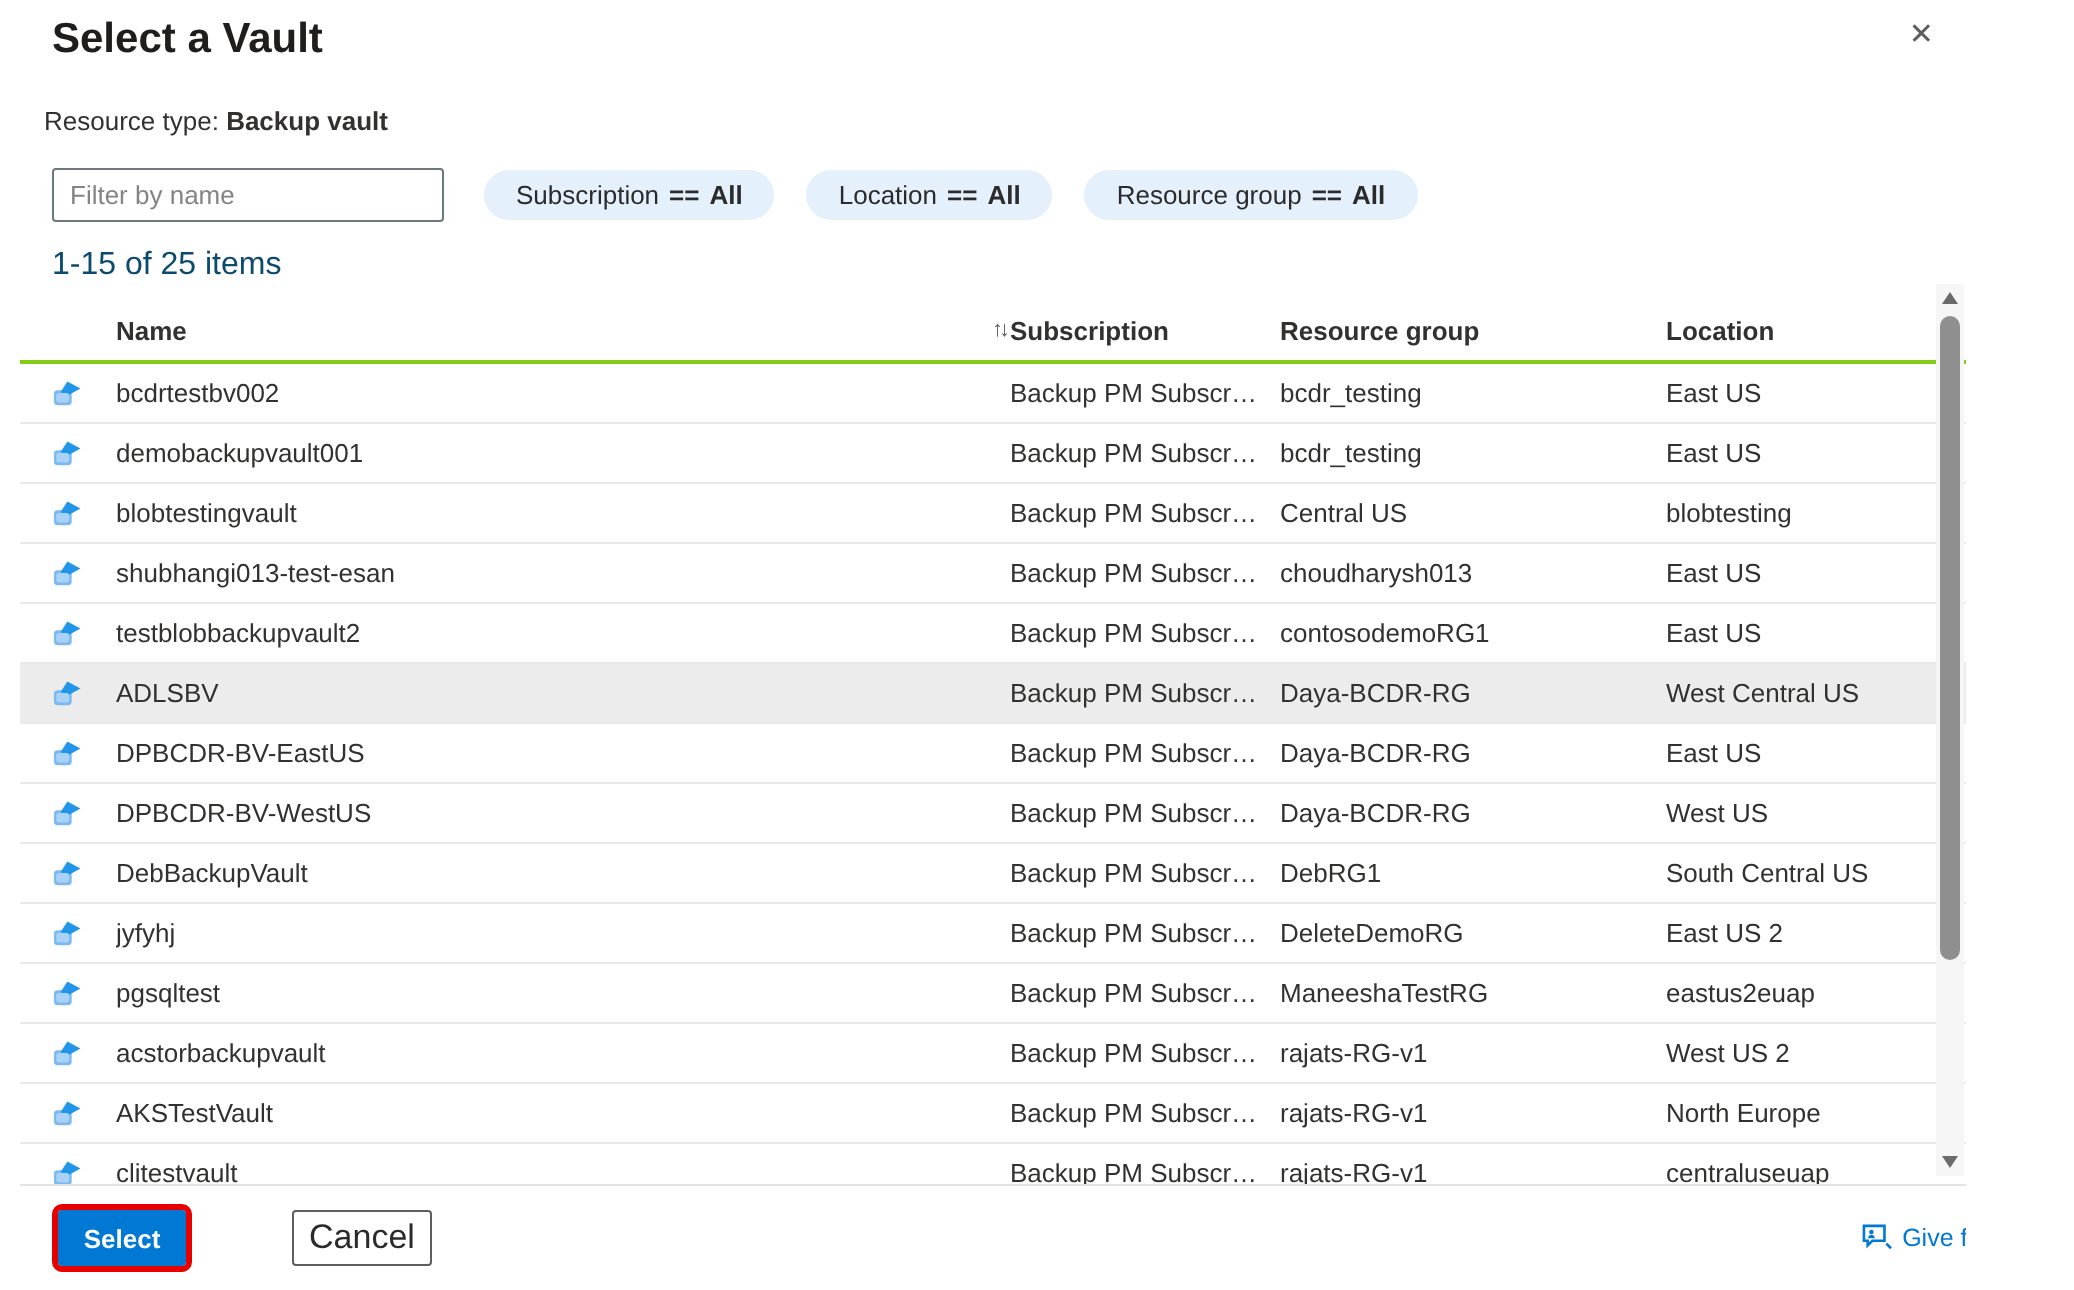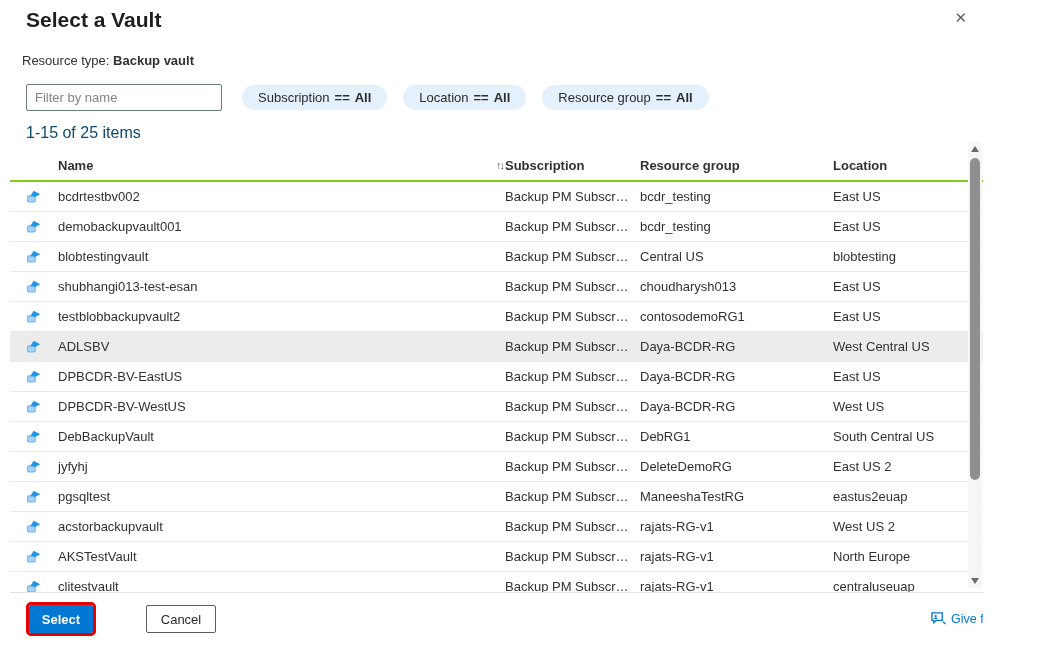--- a/index.html
+++ b/index.html
@@ -49,21 +49,21 @@
               border-top:6px solid #6b6b6b; }
   .scroll-thumb { position:absolute; left:2px; top:16px; width:10px; height:322px; background:#8f8f8f;
                   border-radius:6px; cursor:grab; }
 
   .footer { position:absolute; left:0; bottom:0; width:1037px; height:53px; border-top:1px solid #e5e3e1;
             background:#fff; display:flex; align-items:center; padding:12px 16px;gap:37px; }
   .select-btn { height:28px; min-width:64px; background:#0078d4; color:#fff; border:1px solid #0078d4;
                 border-radius:2px; font-size:13px; font-weight:700; font-family:"Liberation Sans",sans-serif;
                 cursor:pointer; outline:3px solid #e60000; outline-offset:0; margin-left:3px; }
   .cancel-btn { height:28px; min-width:70px; background:#fff; color:#2b2b2b; border:1.5px solid #5f5e5c;
-                border-radius:2px; font-size:13px; font-family:"Liberation Sans",sans-serif; cursor:pointer;
+                border-radius:2px; font-size:17px; font-family:"Liberation Sans",sans-serif; cursor:pointer;
                 margin-left:16px; }
   .feedback { margin-left:auto; display:flex; align-items:center; gap:5px; color:#0078d4; font-size:12.5px;
               cursor:pointer; }
 </style>
 </head>
 <body>
 
 <div class="canvas">
 
   <div class="title">Select a Vault</div>

